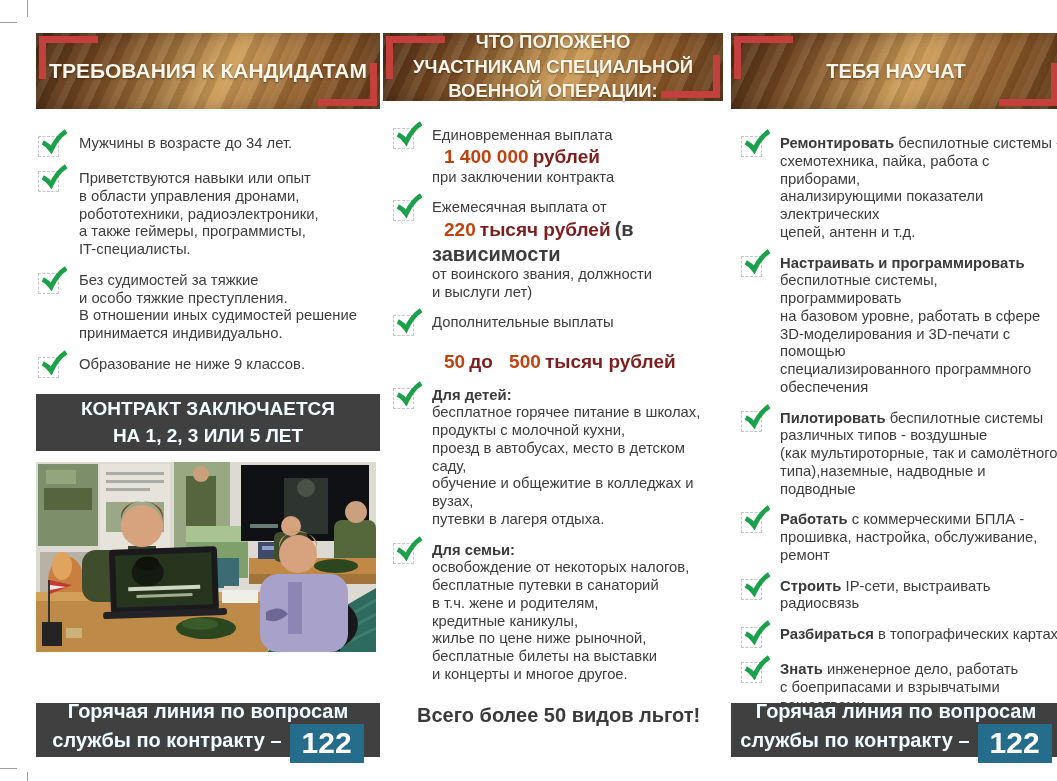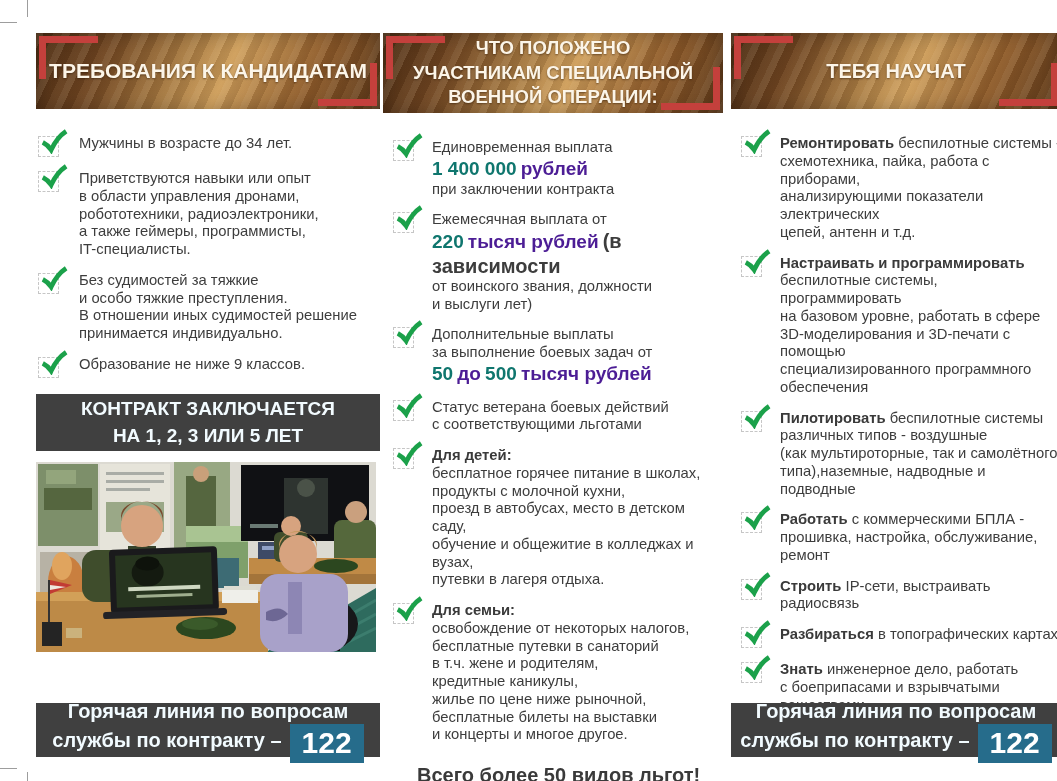--- a/index.html
+++ b/index.html
@@ -29,21 +29,21 @@
   }
   .banner::after{
     content:"";position:absolute;bottom:3px;right:3px;width:52px;height:36px;
     border-bottom:7px solid #c4403c;border-right:7px solid #c4403c;
   }
   .banner .btxt{
     color:#fcf5e8;font-weight:bold;text-align:center;white-space:pre-line;
     text-shadow:0 1px 2px rgba(40,20,0,0.5);
   }
   .banner-left{height:76px;}   .banner-left .btxt{font-size:21px;}
-  .banner-mid{height:80px;}    .banner-mid .btxt{font-size:18.5px;line-height:1.32;}
+  .banner-mid{height:68px;}    .banner-mid .btxt{font-size:18.5px;line-height:1.32;}
   .banner-right{height:76px;}  .banner-right .btxt{font-size:20px;}
 
   
   .row{display:flex;align-items:flex-start;margin-bottom:13px;}
   .col-left .row{padding-left:2px;}
   .col-left .row .txt{margin-left:20px;}
   .col-mid .row{padding-left:10px;}
   .col-mid .row .txt{margin-left:18px;}
   .col-right .row{padding-left:10px;}
   .col-right .row .txt{margin-left:18px;}
@@ -51,22 +51,22 @@
 
   .cb{
     position:relative;flex:none;width:21px;height:21px;margin-top:1px;
     background:#fff;border:1px dashed #c6c6c6;box-sizing:border-box;
   }
   .cb svg{position:absolute;left:1px;top:-8px;width:28px;height:25px;}
 
   .txt{font-size:14.8px;line-height:1.2;}
   .pre{white-space:pre-line;}
   .txt b{color:#3a3a3a;}
-  .amt{font-size:19px;font-weight:bold;color:#4c1d95;line-height:1.25;}
-  .red{color:#0f766e;}
+  .amt{font-size:19px;font-weight:bold;color:#7f1d1d;line-height:1.25;}
+  .red{color:#c2410c;margin-left:12px;}
   .note{font-size:20px;font-weight:bold;}
 
   .mid-footer{margin:20px 0 0 34px;font-size:20px;font-weight:bold;color:#3a3a3a;}
 
   
   .teal{
     background:#404040;color:#f2fbff;text-align:center;
     display:flex;align-items:center;justify-content:center;
   }
   .contract{
@@ -261,32 +261,23 @@
       </span>
       <div class="txt"><span>Ежемесячная выплата от</span><br><span class="amt red">220</span> <span class="amt">тысяч рублей</span> <span class="note">(в зависимости</span><br><span>от воинского звания, должности</span><br><span>и выслуги лет)</span></div>
     </div>
 
   <div class="row">
       <span class="cb">
         <svg viewBox="0 0 30 26">
           <path d="M3 14 C7 16 10 19 12 22 C16 13 22 6 28 2" fill="none" stroke="#1ba14a" stroke-width="5"></path>
         </svg>
       </span>
-      <div class="txt"><span>Дополнительные выплаты</span><br><span>за выполнение боевых задач от</span><br><span class="amt red">50</span> <span class="amt">до</span> <span class="amt red">500</span> <span class="amt">тысяч рублей</span></div>
-    </div>
-
-  <div class="row">
-      <span class="cb">
-        <svg viewBox="0 0 30 26">
-          <path d="M3 14 C7 16 10 19 12 22 C16 13 22 6 28 2" fill="none" stroke="#1ba14a" stroke-width="5"></path>
-        </svg>
-      </span>
-      <span class="txt pre">Статус ветерана боевых действий
-с соответствующими льготами</span>
-    </div>
+      <div class="txt"><span>Дополнительные выплаты</span><br><br><span class="amt red">50</span> <span class="amt">до</span> <span class="amt red">500</span> <span class="amt">тысяч рублей</span></div>
+    </div>
+
 
   <div class="row">
       <span class="cb">
         <svg viewBox="0 0 30 26">
           <path d="M3 14 C7 16 10 19 12 22 C16 13 22 6 28 2" fill="none" stroke="#1ba14a" stroke-width="5"></path>
         </svg>
       </span>
       <div class="txt"><b>Для детей:</b><br><span class="pre">бесплатное горячее питание в школах,
 продукты с молочной кухни,
 проезд в автобусах, место в детском саду,

